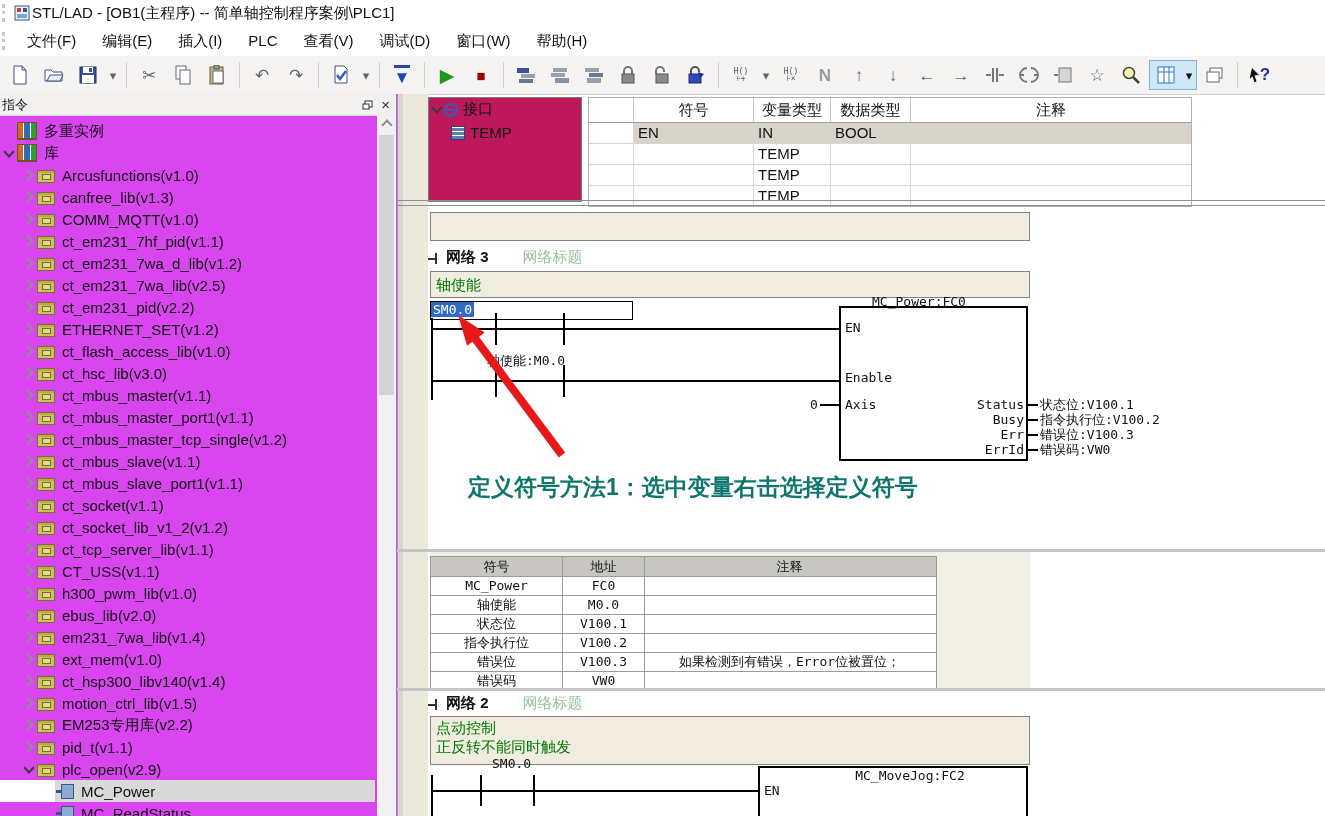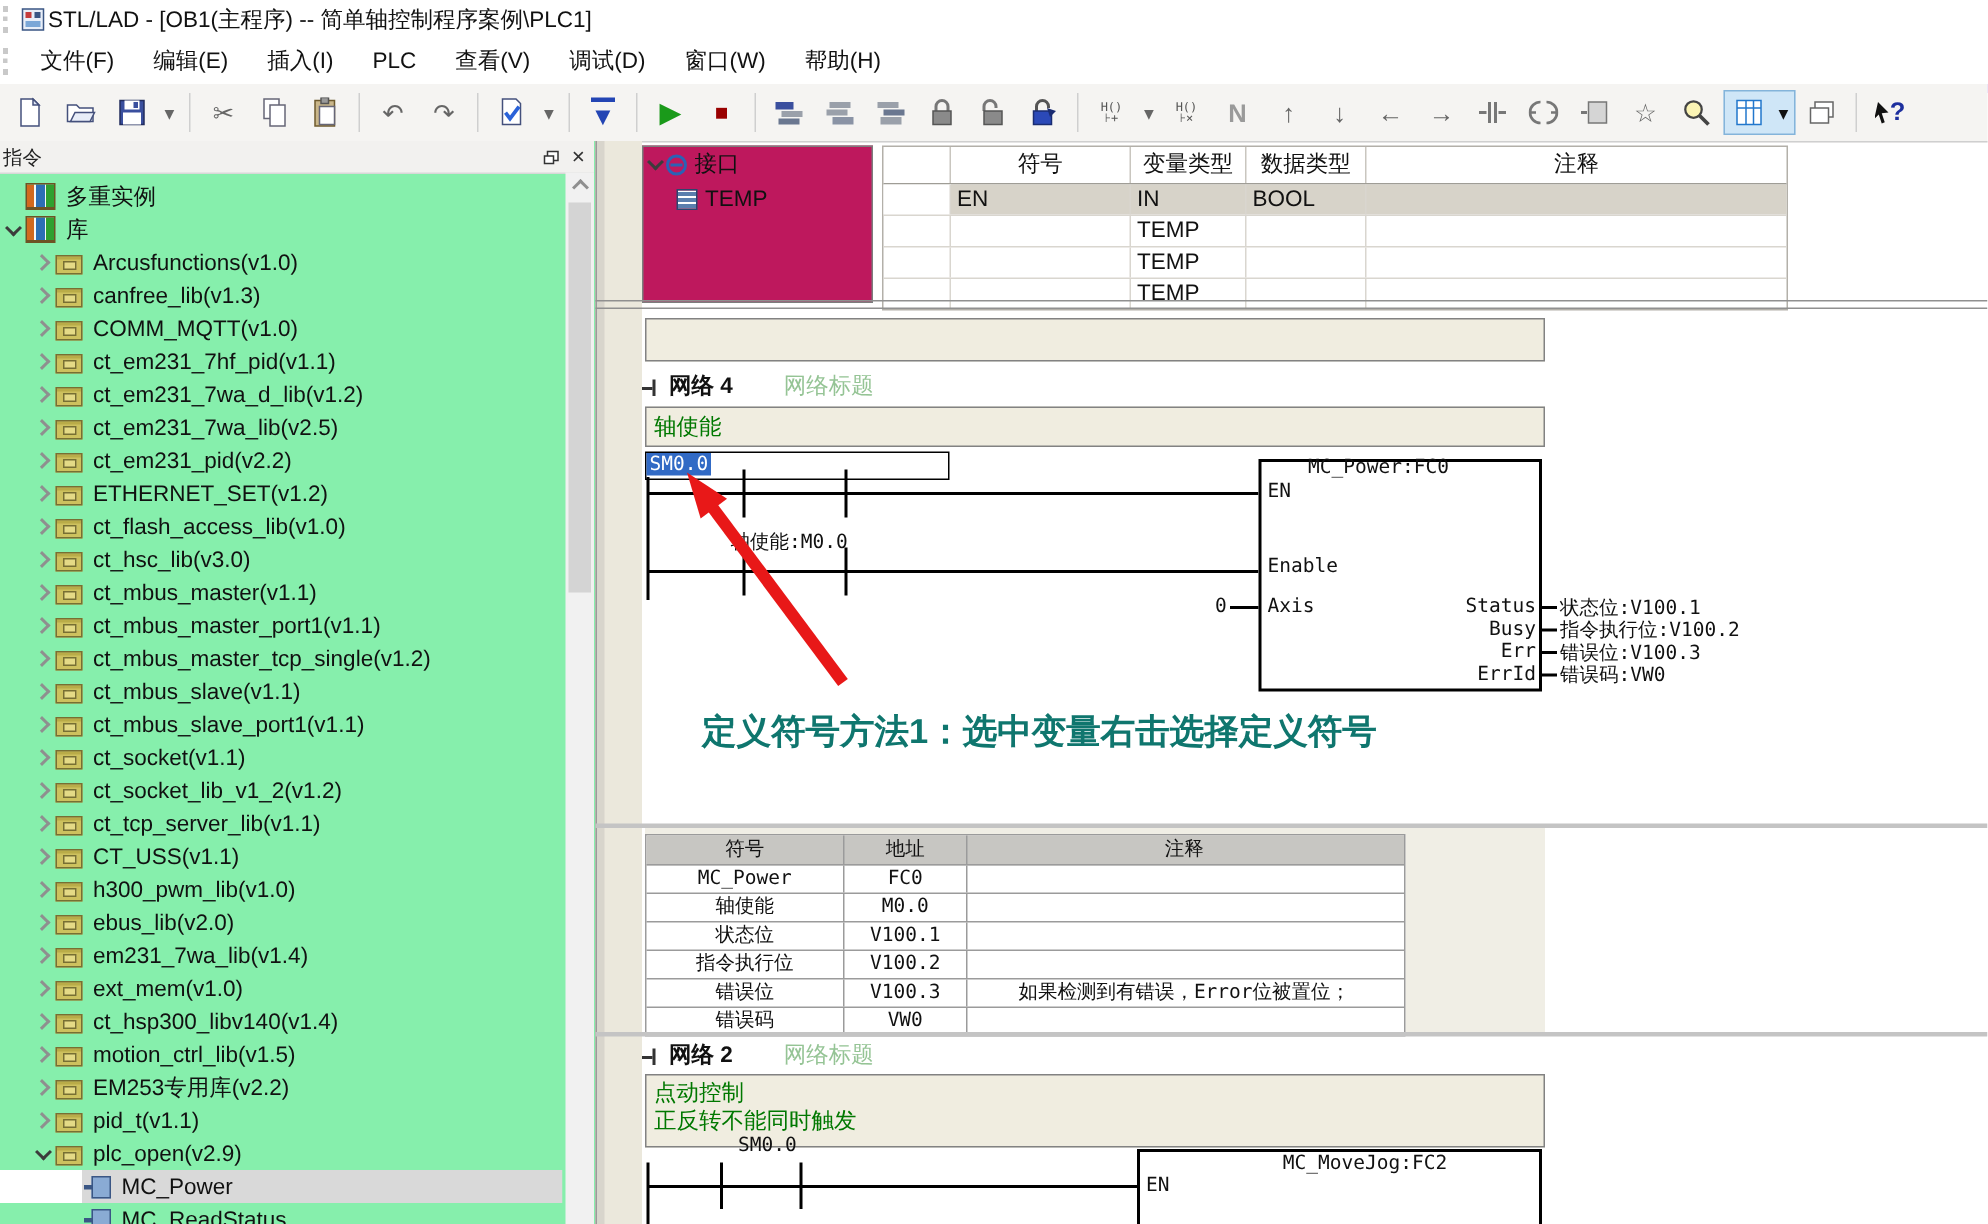--- a/index.html
+++ b/index.html
@@ -29,21 +29,21 @@
   .g.red{color:#990000;font-size:15px}
   .g.small{font-size:13px}
   .branch{font-family:"DejaVu Sans Mono",monospace;font-size:8px;line-height:7px;color:#555;
           white-space:pre;text-align:center}
   .dl-ic{border-top:3px solid #2345b4;padding-top:1px}
   .active-group{display:flex;background:#cfe6f7;border:1px solid #84b4da;height:28px;align-items:center}
   .active-group .tbtn{height:26px}
   .qmark{color:#1d2f9e;font-weight:bold;font-size:17px}
 
   
-  .sidebar{position:absolute;left:0;top:94px;width:397px;height:722px;background:#86efac;
+  .sidebar{position:absolute;left:0;top:94px;width:397px;height:722px;background:#d946ef;
            border-right:5px solid #fca5a5}
   .side-head{position:absolute;left:0;top:0;width:396px;height:21px;background:#f2f1ef;
              border-bottom:1px solid #d8d8d8;display:flex;align-items:center}
   .side-title{font-size:13px;margin-left:2px;color:#222}
   .side-head-btns{margin-left:auto;display:flex;align-items:center;gap:8px;margin-right:6px}
   .close-x{font-size:15px;color:#333;line-height:1}
   .tree{position:absolute;left:0;top:21px;width:375px;height:701px;overflow:hidden;padding-top:5px}
   .trow{height:22px;display:flex;align-items:center;font-size:15px;white-space:nowrap}
   .trow[data-ind="1"]{padding-left:20px}
   .trow[data-ind="2"]{padding-left:40px}
@@ -628,21 +628,21 @@
     </div>
 </div>
 
 <div class="sepline" style="left:397px;top:200px;width:928px"></div>
 <div class="sepline" style="left:397px;top:205px;width:928px"></div>
 
 <div class="comment-box" style="top:212px;height:29px"></div>
 
 <div class="nethead" style="left:428px;top:248px">
   <span class="netcol"></span>
-  <span class="netlabel">网络 4</span>
+  <span class="netlabel">网络 3</span>
   <span class="nettitle">网络标题</span>
 </div>
 
 <div class="comment-box" style="top:271px;height:27px;line-height:26px">
   <span>轴使能</span>
 </div>
 
 <div class="editbox mono">
   <span>SM0.0</span>
 </div>
@@ -650,21 +650,21 @@
 <div class="vline" style="left:431px;top:318px;width:2px;height:82px"></div>
 <div class="hline" style="left:432px;top:328px;width:407px;height:2px"></div>
 <div class="vline" style="left:495px;top:313px;width:2px;height:32px"></div>
 <div class="vline" style="left:563px;top:313px;width:2px;height:32px"></div>
 <div class="hline" style="left:432px;top:380px;width:407px;height:2px"></div>
 <div class="vline" style="left:495px;top:365px;width:2px;height:32px"></div>
 <div class="vline" style="left:563px;top:365px;width:2px;height:32px"></div>
 <span class="abs mono" style="left:487px;top:352px">轴使能:M0.0</span>
 
 <div class="lblock" style="left:839px;top:306px;width:189px;height:155px"></div>
-<span class="abs mono btitle" style="left:839px;top:304px;width:160px">MC_Power:FC0</span>
+<span class="abs mono btitle" style="left:839px;top:294px;width:160px">MC_Power:FC0</span>
 <span class="abs mono" style="left:845px;top:320px">EN</span>
 <span class="abs mono" style="left:845px;top:370px">Enable</span>
 <span class="abs mono" style="left:845px;top:397px">Axis</span>
 <span class="abs mono" style="left:810px;top:397px">0</span>
 <div class="hline" style="left:820px;top:404px;width:19px;height:2px"></div>
 <div class="abs mono" style="left:839px;top:397px">
 
     <div class="orow">
       <span class="opin">Status</span>
       <span class="otick"></span>

